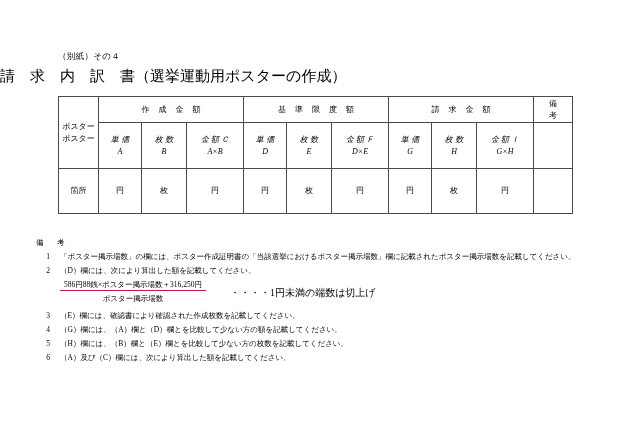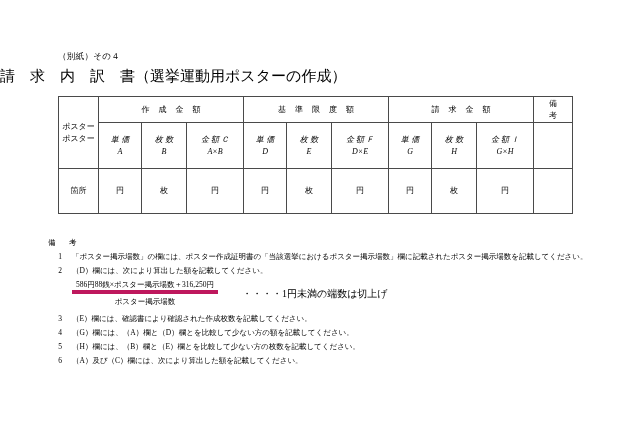--- a/index.html
+++ b/index.html
@@ -93,21 +93,21 @@
     display: block;
   }
   .letterspace-sub {
     letter-spacing: 2.5px;
     padding-left: 2.5px;
   }
 
   
   .notes {
     position: absolute;
-    left: 48px;
+    left: 36px;
     top: 238px;
     width: 545px;
     font-size: 7.5px;
     line-height: 1.2;
   }
   .notes-title {
     letter-spacing: 3px;
     margin-bottom: 5px;
     font-size: 7.5px;
   }
@@ -134,21 +134,21 @@
     align-items: center;
     margin: 4px 0 8px 0;
     padding-left: 24px;
   }
   .fraction {
     display: inline-block;
     text-align: center;
     font-size: 7.5px;
   }
   .fraction .numer {
-    border-bottom: 4px solid #be185d;
+    border-bottom: 1px solid #be185d;
     padding: 0 4px 1px 4px;
     white-space: nowrap;
   }
   .fraction .denom {
     padding-top: 3px;
     white-space: nowrap;
   }
   .formula-note {
     font-size: 10px;
     margin-left: 24px;

